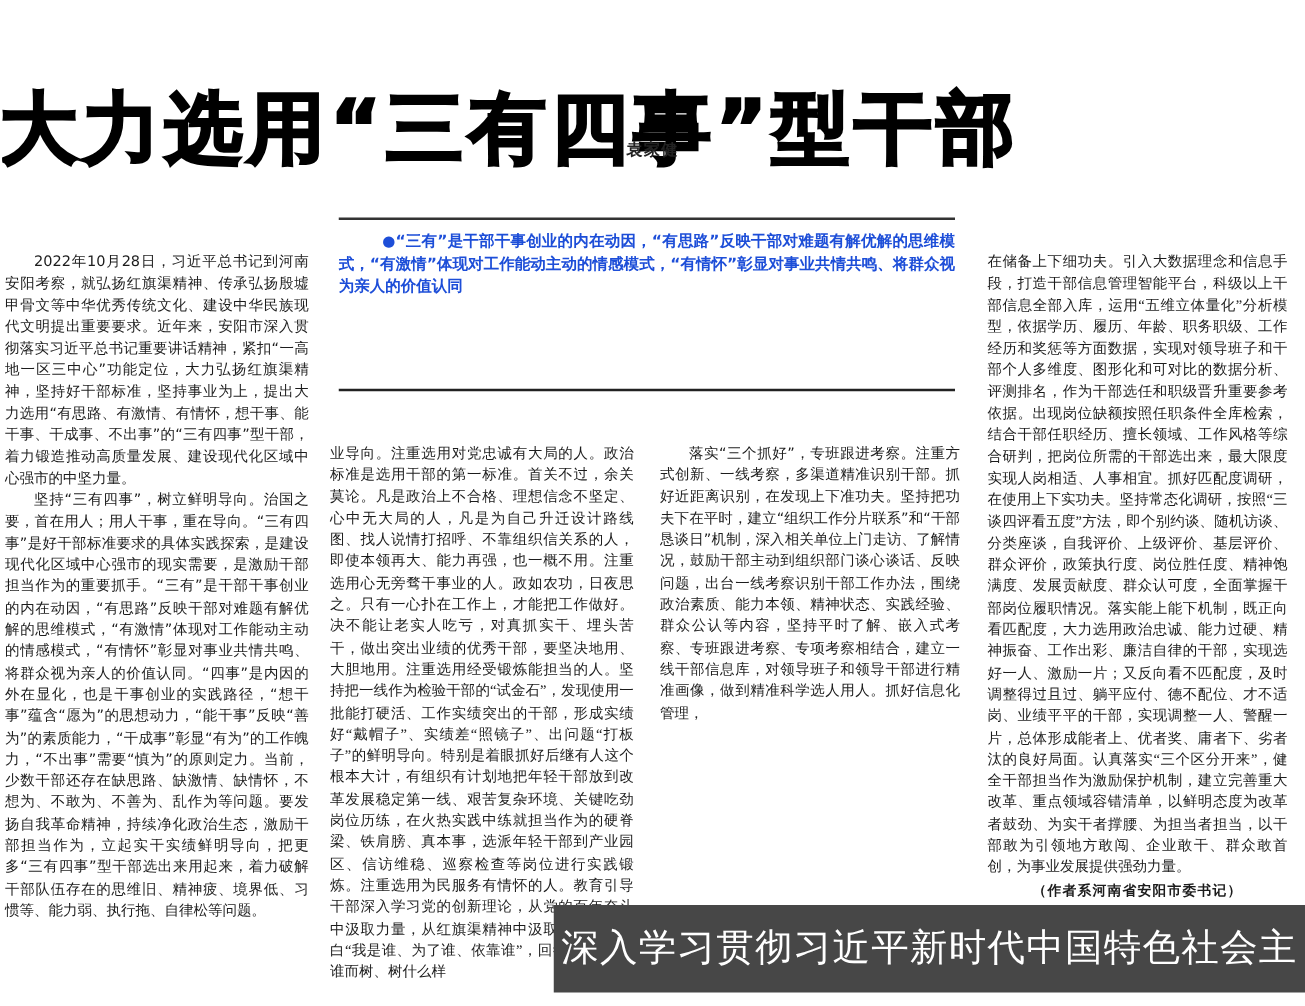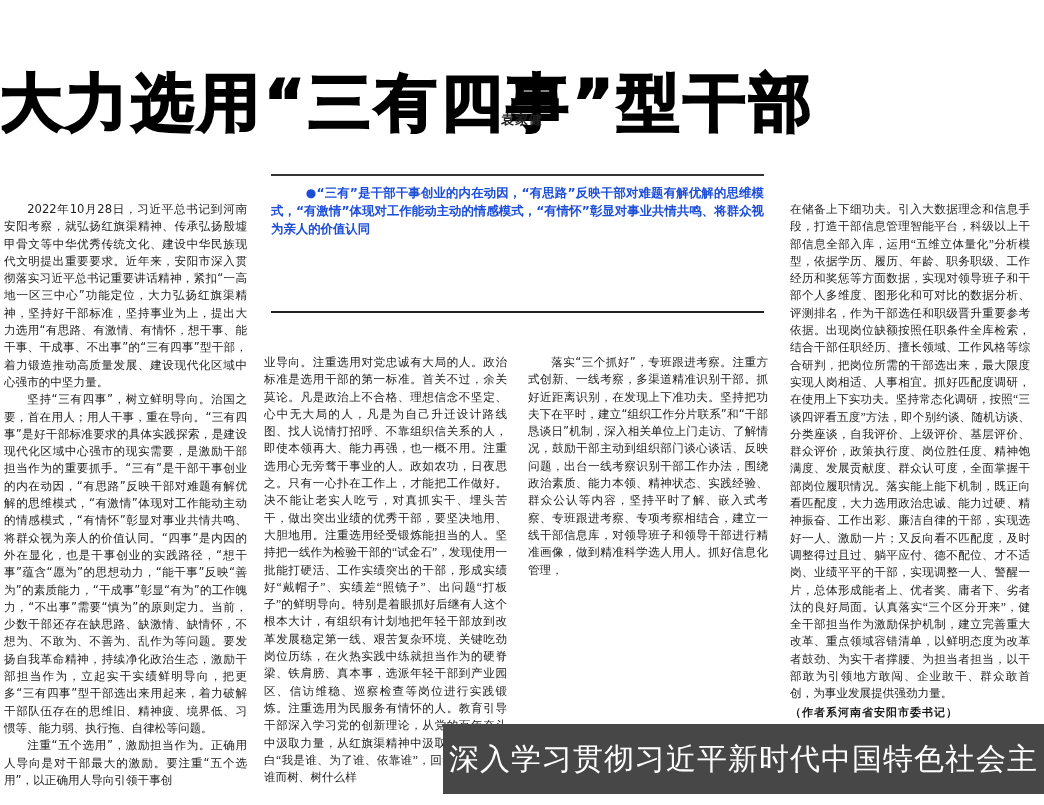--- a/index.html
+++ b/index.html
@@ -18,36 +18,35 @@
     #col1 { left: 4px; top: 165px; width: 243px; height: 640px; }
     #col2 { left: 264px; top: 318px; width: 243px; height: 490px; }
     #col3 { left: 528px; top: 318px; width: 240px; height: 395px; }
     #col4 { left: 790px; top: 165px; width: 240px; height: 560px; }
     .pullquote { position: absolute; left: 271px; top: 174px; width: 493px; height: 135px;
       border-top: 2px solid #333; border-bottom: 2px solid #222; }
     .pullquote p { margin: 8px 0 0 0; font-size: 12.4px; line-height: 17.4px; font-weight: bold;
       text-indent: 2.8em; text-align: justify; color: #1d4ed8; }
     .pullquote p + p { margin-top: 2px; }
     .bullet { font-size: 12px; }
-    .signature { text-align: left; font-weight: bold; font-size: 11px; letter-spacing: 1px;
+    .signature { text-align: center; font-weight: bold; font-size: 11px; letter-spacing: 1px;
       margin-top: 1px; }
     .banner { position: absolute; left: 443px; top: 724px; width: 601px; height: 70px;
       background: #474747; color: #ffffff; font-size: 30px; line-height: 70px;
       text-align: center; letter-spacing: 1px; font-weight: normal; }
   </style>
 </head>
 <body>
 
 <h1 class="headline">大力选用“三有四事”型干部</h1>
 <div class="byline">袁家健</div>
 
 <div id="col1" class="col">
   <p>2022年10月28日，习近平总书记到河南安阳考察，就弘扬红旗渠精神、传承弘扬殷墟甲骨文等中华优秀传统文化、建设中华民族现代文明提出重要要求。近年来，安阳市深入贯彻落实习近平总书记重要讲话精神，紧扣“一高地一区三中心”功能定位，大力弘扬红旗渠精神，坚持好干部标准，坚持事业为上，提出大力选用“有思路、有激情、有情怀，想干事、能干事、干成事、不出事”的“三有四事”型干部，着力锻造推动高质量发展、建设现代化区域中心强市的中坚力量。</p>
   <p><span class="lead">坚持“三有四事”，树立鲜明导向。</span><span>治国之要，首在用人；用人干事，重在导向。“三有四事”是好干部标准要求的具体实践探索，是建设现代化区域中心强市的现实需要，是激励干部担当作为的重要抓手。“三有”是干部干事创业的内在动因，“有思路”反映干部对难题有解优解的思维模式，“有激情”体现对工作能动主动的情感模式，“有情怀”彰显对事业共情共鸣、将群众视为亲人的价值认同。“四事”是内因的外在显化，也是干事创业的实践路径，“想干事”蕴含“愿为”的思想动力，“能干事”反映“善为”的素质能力，“干成事”彰显“有为”的工作魄力，“不出事”需要“慎为”的原则定力。当前，少数干部还存在缺思路、缺激情、缺情怀，不想为、不敢为、不善为、乱作为等问题。要发扬自我革命精神，持续净化政治生态，激励干部担当作为，立起实干实绩鲜明导向，把更多“三有四事”型干部选出来用起来，着力破解干部队伍存在的思维旧、精神疲、境界低、习惯等、能力弱、执行拖、自律松等问题。</span></p>
-  <p><span class="lead">注重“五个选用”，激励担当作为。</span><span>正确用人导向是对干部最大的激励。要注重“五个选用”，以正确用人导向引领干事创</span></p>
 </div>
 
 <div class="pullquote">
   <p><span class="bullet">●</span><span>“三有”是干部干事创业的内在动因，“有思路”反映干部对难题有解优解的思维模式，“有激情”体现对工作能动主动的情感模式，“有情怀”彰显对事业共情共鸣、将群众视为亲人的价值认同</span></p>
 </div>
 
 <div id="col2" class="col">
   <p class="noindent">业导向。注重选用对党忠诚有大局的人。政治标准是选用干部的第一标准。首关不过，余关莫论。凡是政治上不合格、理想信念不坚定、心中无大局的人，凡是为自己升迁设计路线图、找人说情打招呼、不靠组织信关系的人，即使本领再大、能力再强，也一概不用。注重选用心无旁骛干事业的人。政如农功，日夜思之。只有一心扑在工作上，才能把工作做好。决不能让老实人吃亏，对真抓实干、埋头苦干，做出突出业绩的优秀干部，要坚决地用、大胆地用。注重选用经受锻炼能担当的人。坚持把一线作为检验干部的“试金石”，发现使用一批能打硬活、工作实绩突出的干部，形成实绩好“戴帽子”、实绩差“照镜子”、出问题“打板子”的鲜明导向。特别是着眼抓好后继有人这个根本大计，有组织有计划地把年轻干部放到改革发展稳定第一线、艰苦复杂环境、关键吃劲岗位历练，在火热实践中练就担当作为的硬脊梁、铁肩膀、真本事，选派年轻干部到产业园区、信访维稳、巡察检查等岗位进行实践锻炼。注重选用为民服务有情怀的人。教育引导干部深入学习党的创新理论，从党的百年奋斗中汲取力量，从红旗渠精神中汲取滋养，弄明白“我是谁、为了谁、依靠谁”，回答好“政绩为谁而树、树什么样</p>
 </div>
 

